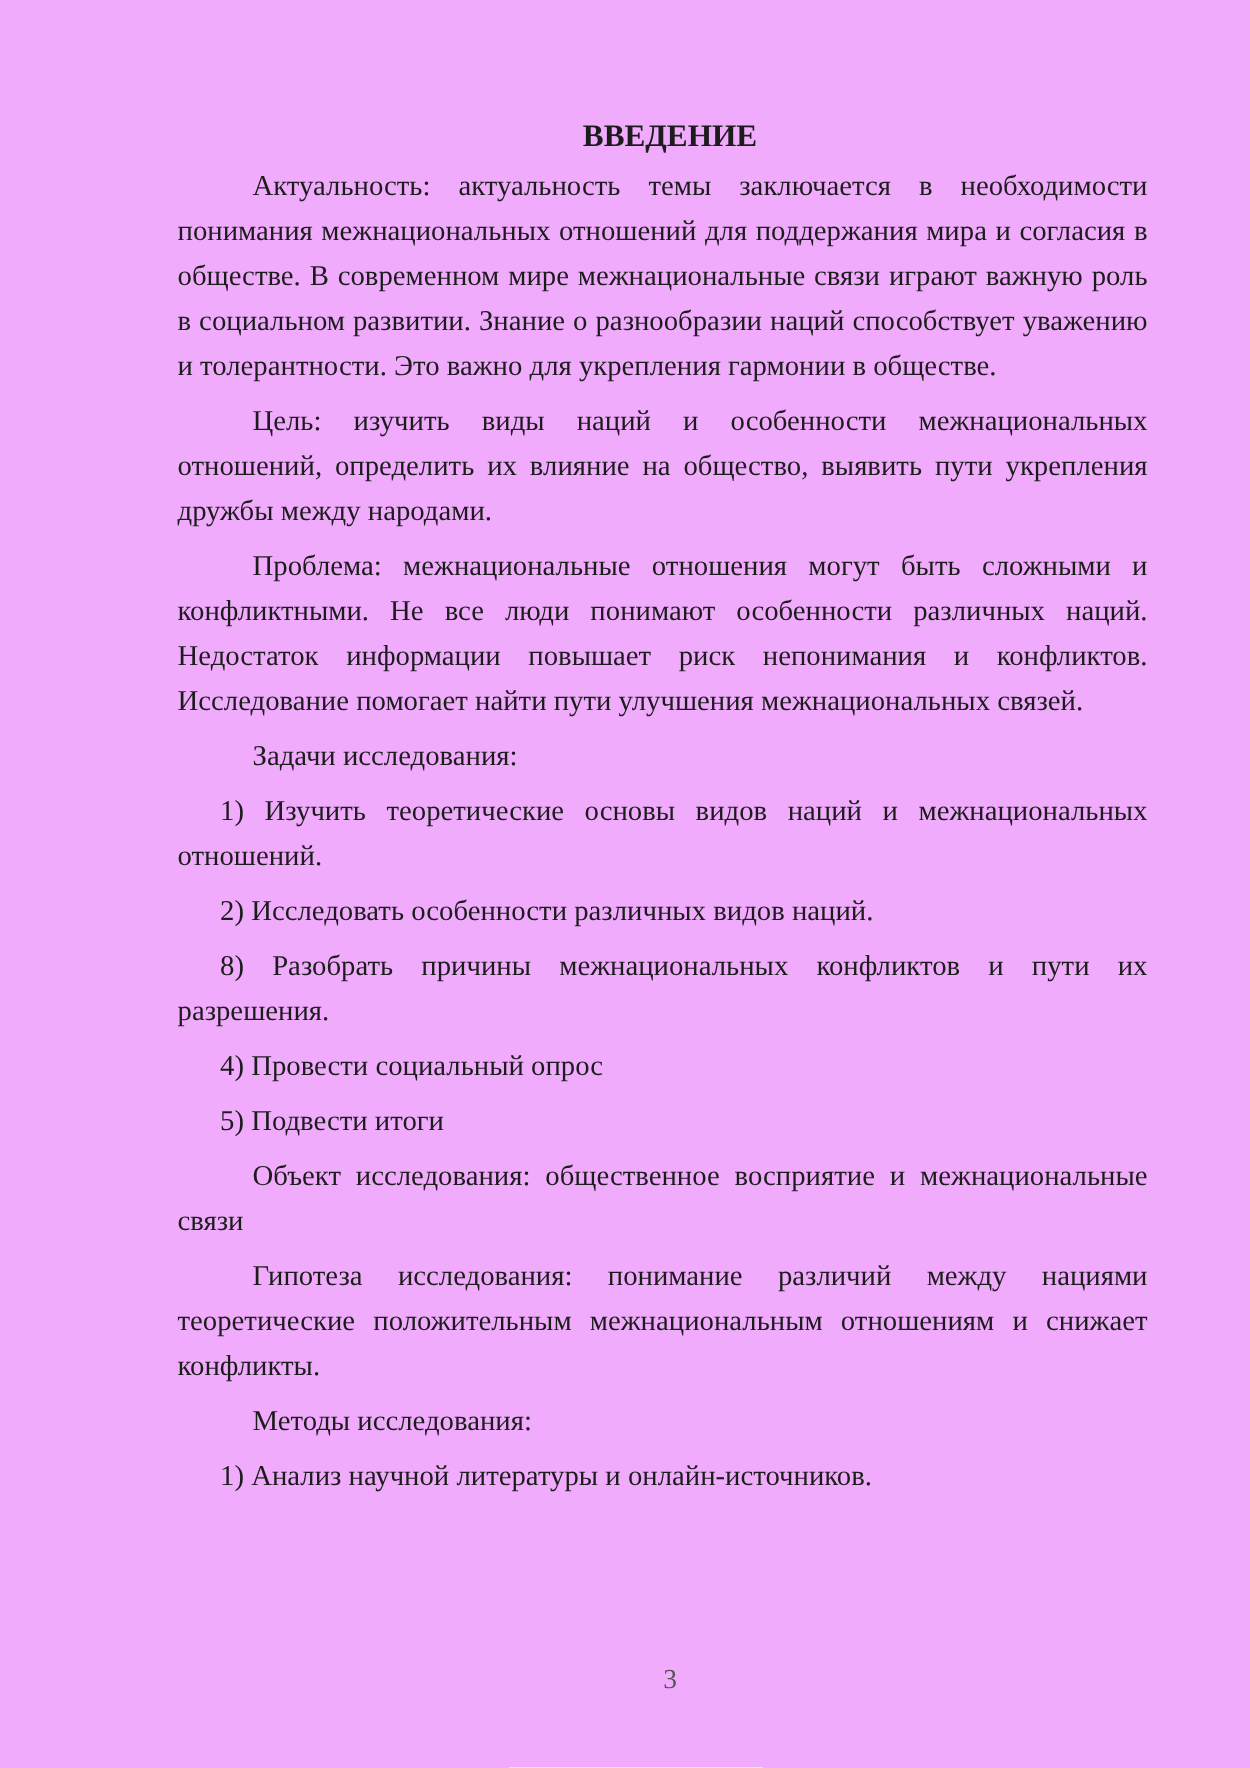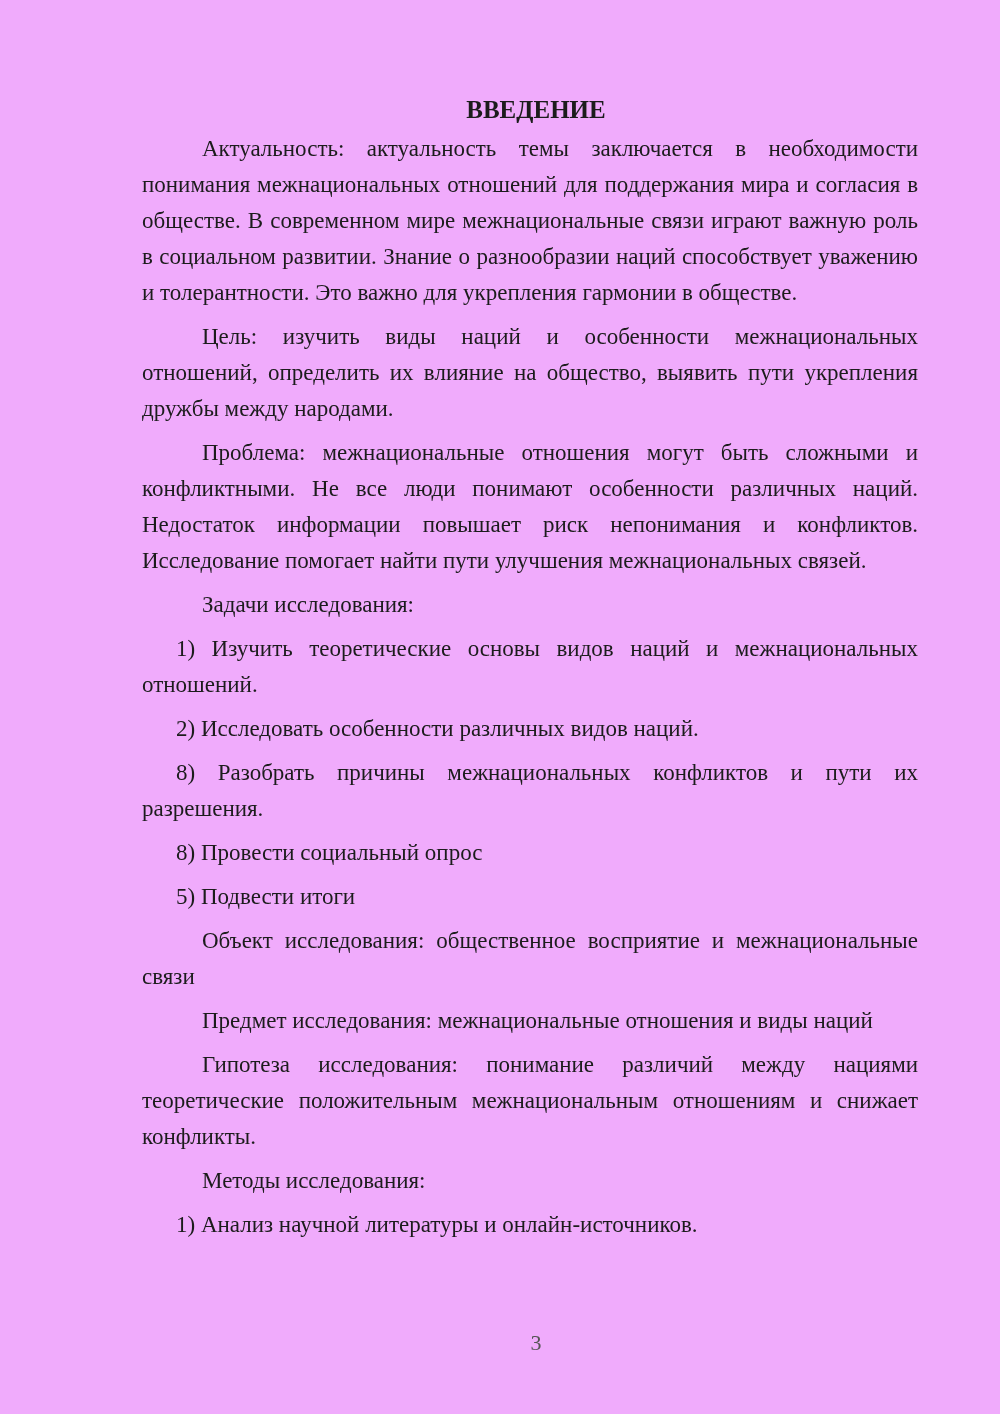--- a/index.html
+++ b/index.html
@@ -62,23 +62,22 @@
   <div class="content">
     <h1 class="doc-title">ВВЕДЕНИЕ</h1>
     <div id="doc-body">
         <p class="paragraph">Актуальность: актуальность темы заключается в необходимости понимания межнациональных отношений для поддержания мира и согласия в обществе. В современном мире межнациональные связи играют важную роль в социальном развитии. Знание о разнообразии наций способствует уважению и толерантности. Это важно для укрепления гармонии в обществе.</p>
         <p class="paragraph">Цель: изучить виды наций и особенности межнациональных отношений, определить их влияние на общество, выявить пути укрепления дружбы между народами.</p>
         <p class="paragraph">Проблема: межнациональные отношения могут быть сложными и конфликтными. Не все люди понимают особенности различных наций. Недостаток информации повышает риск непонимания и конфликтов. Исследование помогает найти пути улучшения межнациональных связей.</p>
         <p class="paragraph">Задачи исследования:</p>
         <p class="list-item">1) Изучить теоретические основы видов наций и межнациональных отношений.</p>
         <p class="list-item">2) Исследовать особенности различных видов наций.</p>
         <p class="list-item">8) Разобрать причины межнациональных конфликтов и пути их разрешения.</p>
-        <p class="list-item">8) Провести социальный опрос</p>
+        <p class="list-item">4) Провести социальный опрос</p>
         <p class="list-item">5) Подвести итоги</p>
         <p class="paragraph">Объект исследования: общественное восприятие и межнациональные связи</p>
-        <p class="paragraph">Предмет исследования: межнациональные отношения и виды наций</p>
         <p class="paragraph">Гипотеза исследования: понимание различий между нациями теоретические положительным межнациональным отношениям и снижает конфликты.</p>
         <p class="paragraph">Методы исследования:</p>
         <p class="list-item">1) Анализ научной литературы и онлайн-источников.</p>
       </div>
   </div>
   <div class="page-number">3</div>
 </div>
 
 </body></html>

